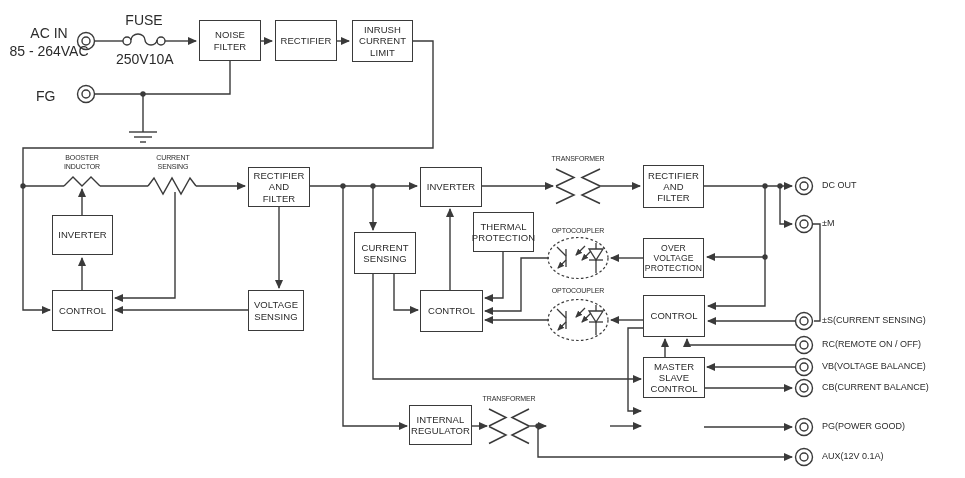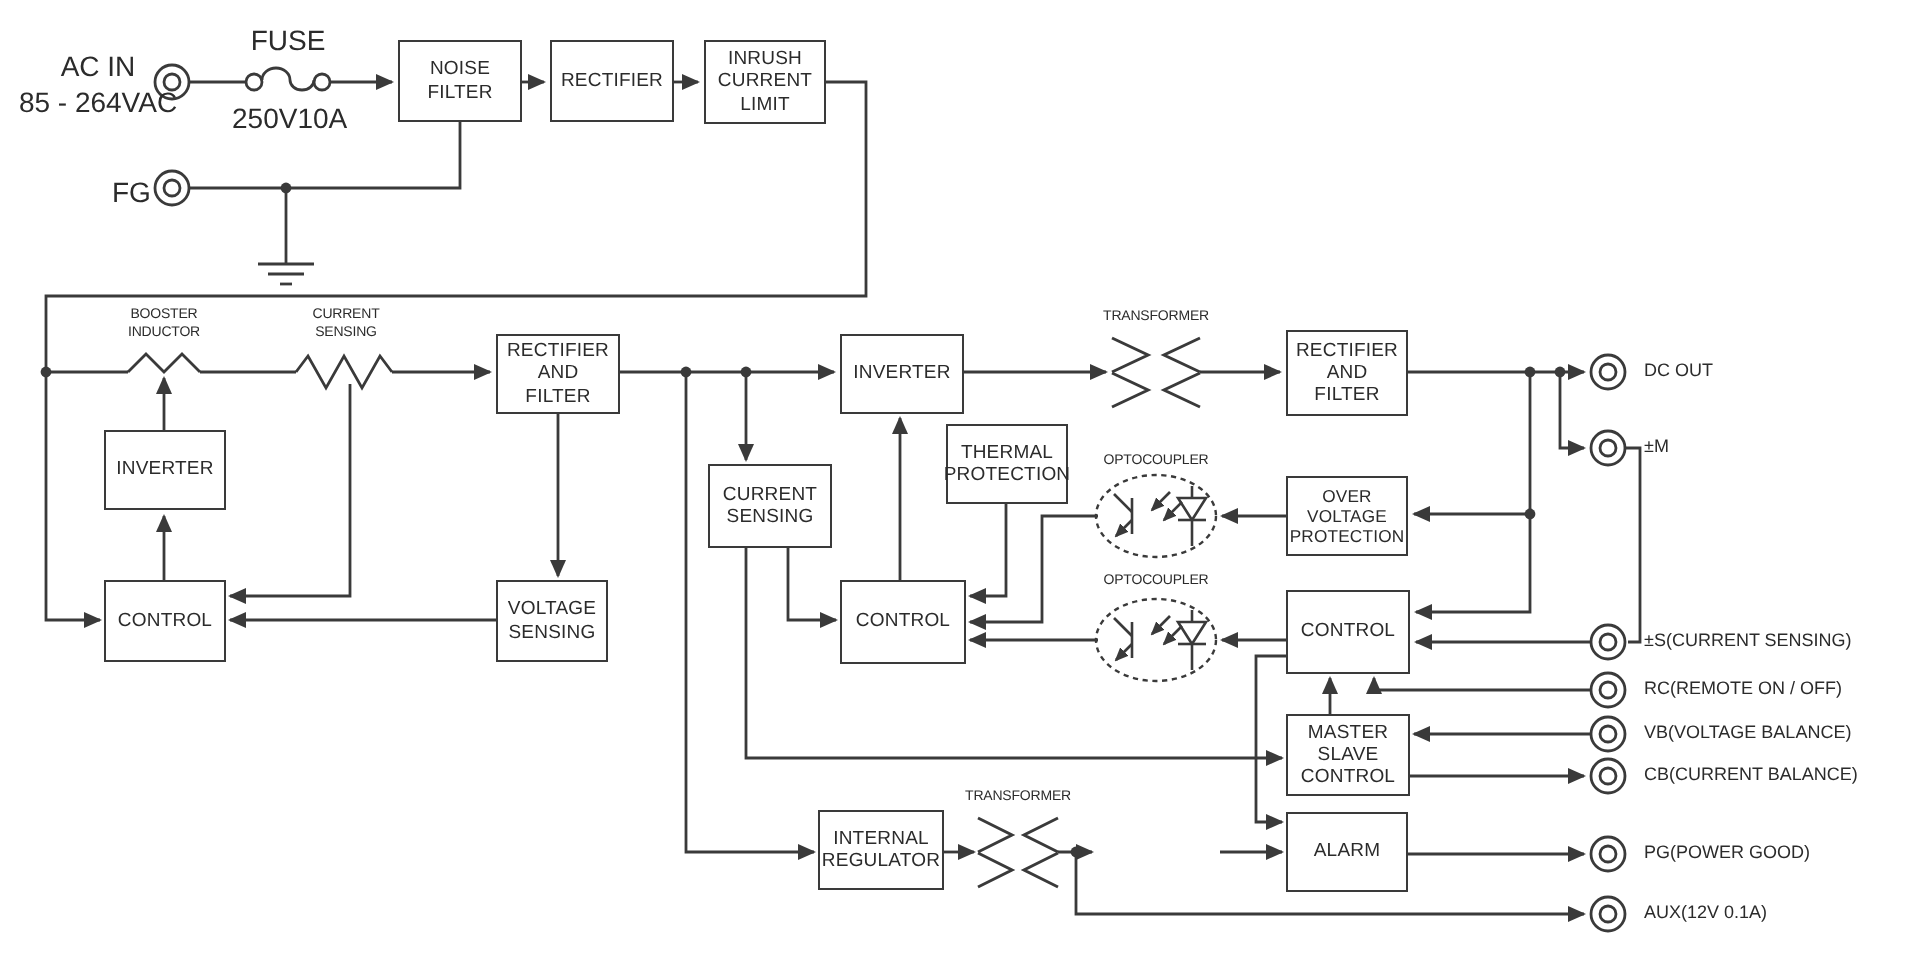--- a/index.html
+++ b/index.html
@@ -214,27 +214,26 @@
 <div class="box" style="left:420px;top:290px;width:63px;height:42px">CONTROL</div>
 <div class="box" style="left:643px;top:165px;width:61px;height:43px">RECTIFIER
 AND
 FILTER</div>
 <div class="box fs-s" style="left:643px;top:238px;width:61px;height:40px">OVER VOLTAGE
 PROTECTION</div>
 <div class="box" style="left:643px;top:295px;width:62px;height:42px">CONTROL</div>
 <div class="box" style="left:643px;top:357px;width:62px;height:41px">MASTER
 SLAVE
 CONTROL</div>
-<div class="box" style="left:643px;top:406px;width:61px;height:40px">ALARM</div>
 <div class="box" style="left:409px;top:405px;width:63px;height:40px">INTERNAL
 REGULATOR</div>
 
 <div class="llabel" style="left:9px;top:25px;width:80px;text-align:center">AC IN
 85 - 264VAC</div>
-<div class="llabel" style="left:56px;top:88px;width:47px;text-align:left">FG</div>
+<div class="llabel" style="left:36px;top:88px;width:47px;text-align:left">FG</div>
 <div class="llabel" style="left:116px;top:12px;width:56px;text-align:center">FUSE</div>
 <div class="llabel" style="left:116px;top:51px;width:56px;text-align:right">250V10A</div>
 
 <div class="slabel" style="left:50px;top:153px;width:64px">BOOSTER
 INDUCTOR</div>
 <div class="slabel" style="left:141px;top:153px;width:64px">CURRENT
 SENSING</div>
 <div class="slabel" style="left:540px;top:154px;width:76px">TRANSFORMER</div>
 <div class="slabel" style="left:540px;top:226px;width:76px">OPTOCOUPLER</div>
 <div class="slabel" style="left:540px;top:286px;width:76px">OPTOCOUPLER</div>

